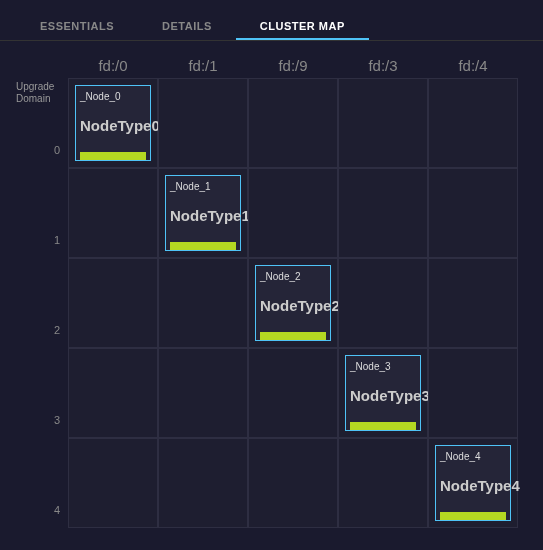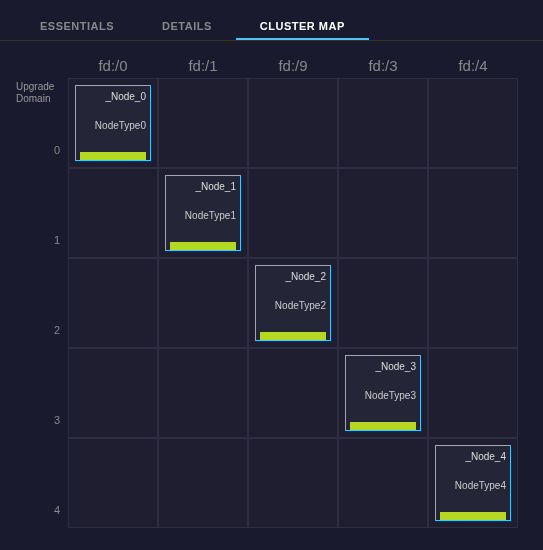--- a/index.html
+++ b/index.html
@@ -144,33 +144,33 @@
       top: 6px;
       left: 6px;
       right: 6px;
       bottom: 6px;
       border: 1.5px solid #4fc3f7;
       background: #252538;
       display: flex;
       flex-direction: column;
       justify-content: space-between;
       padding: 4px 4px 0;
-      align-items: flex-end;
     }
 
     .node-name {
       font-size: 10px;
       color: #ddd;
       line-height: 1.3;
     }
 
     .node-type {
-      font-size: 10px;
+      font-size: 15px;
       color: #ccc;
       line-height: 1.3;
+      font-weight: bold;
     }
 
     .node-bar {
       height: 8px;
       background: #b5d822;
       width: 100%;
       margin-top: 4px;
     }
   </style>
 </head>

